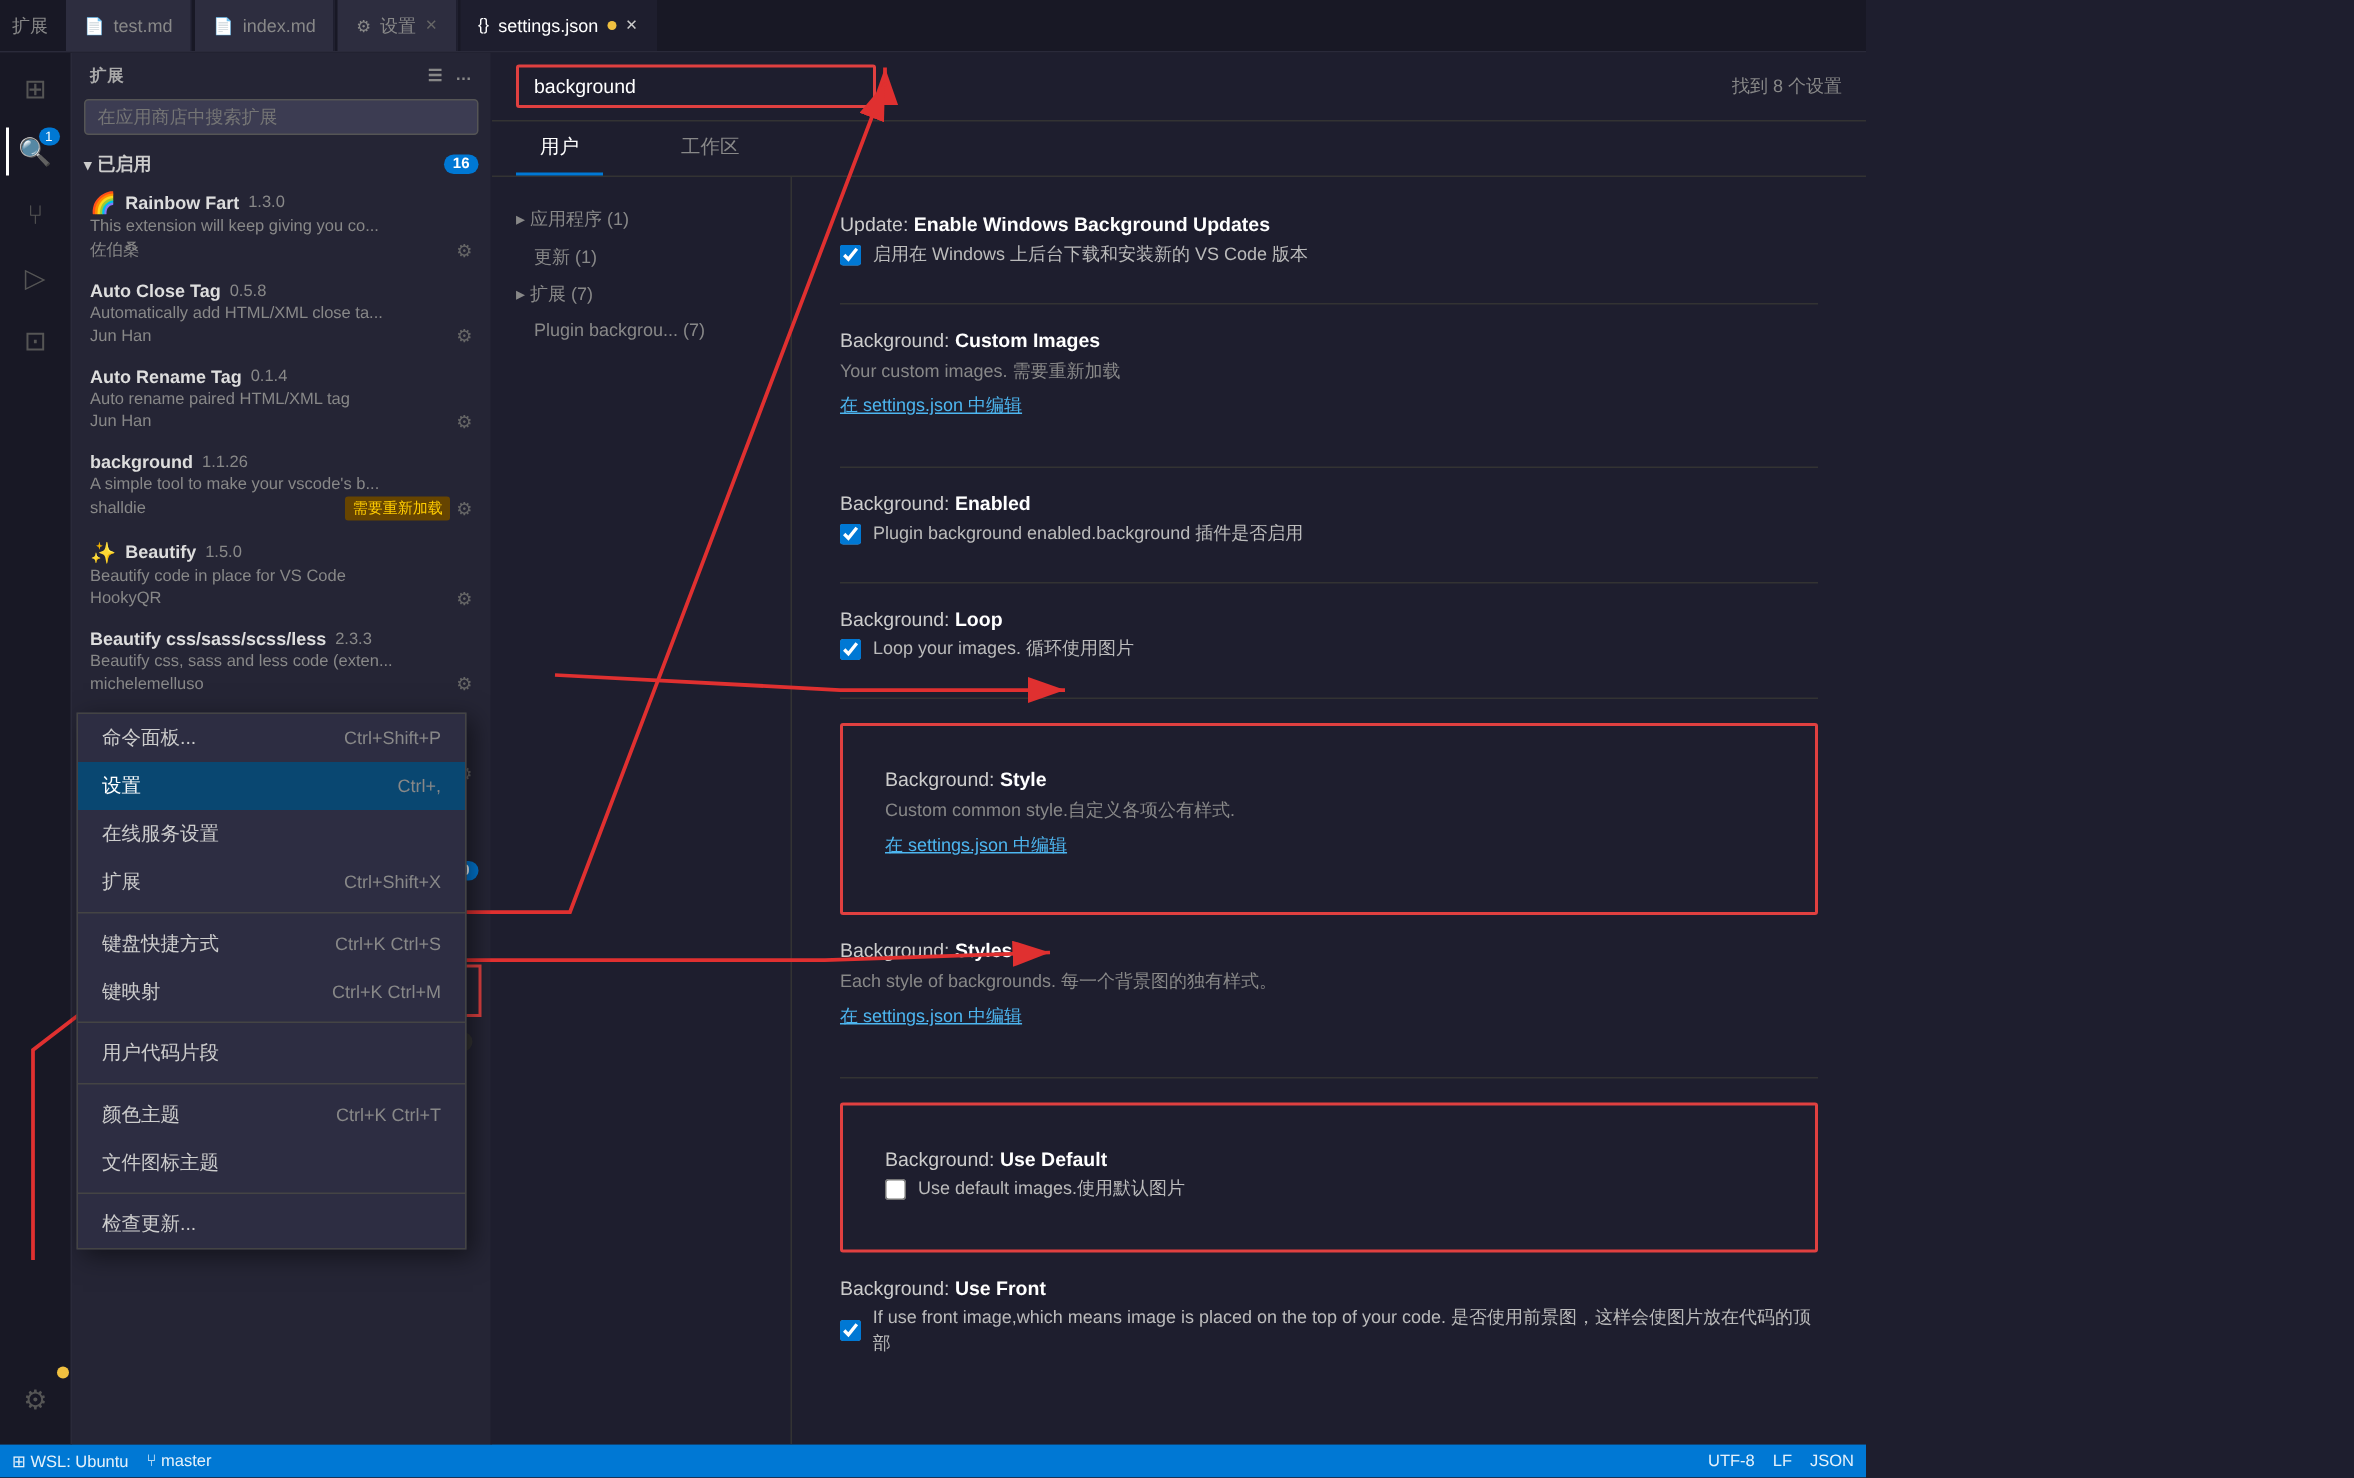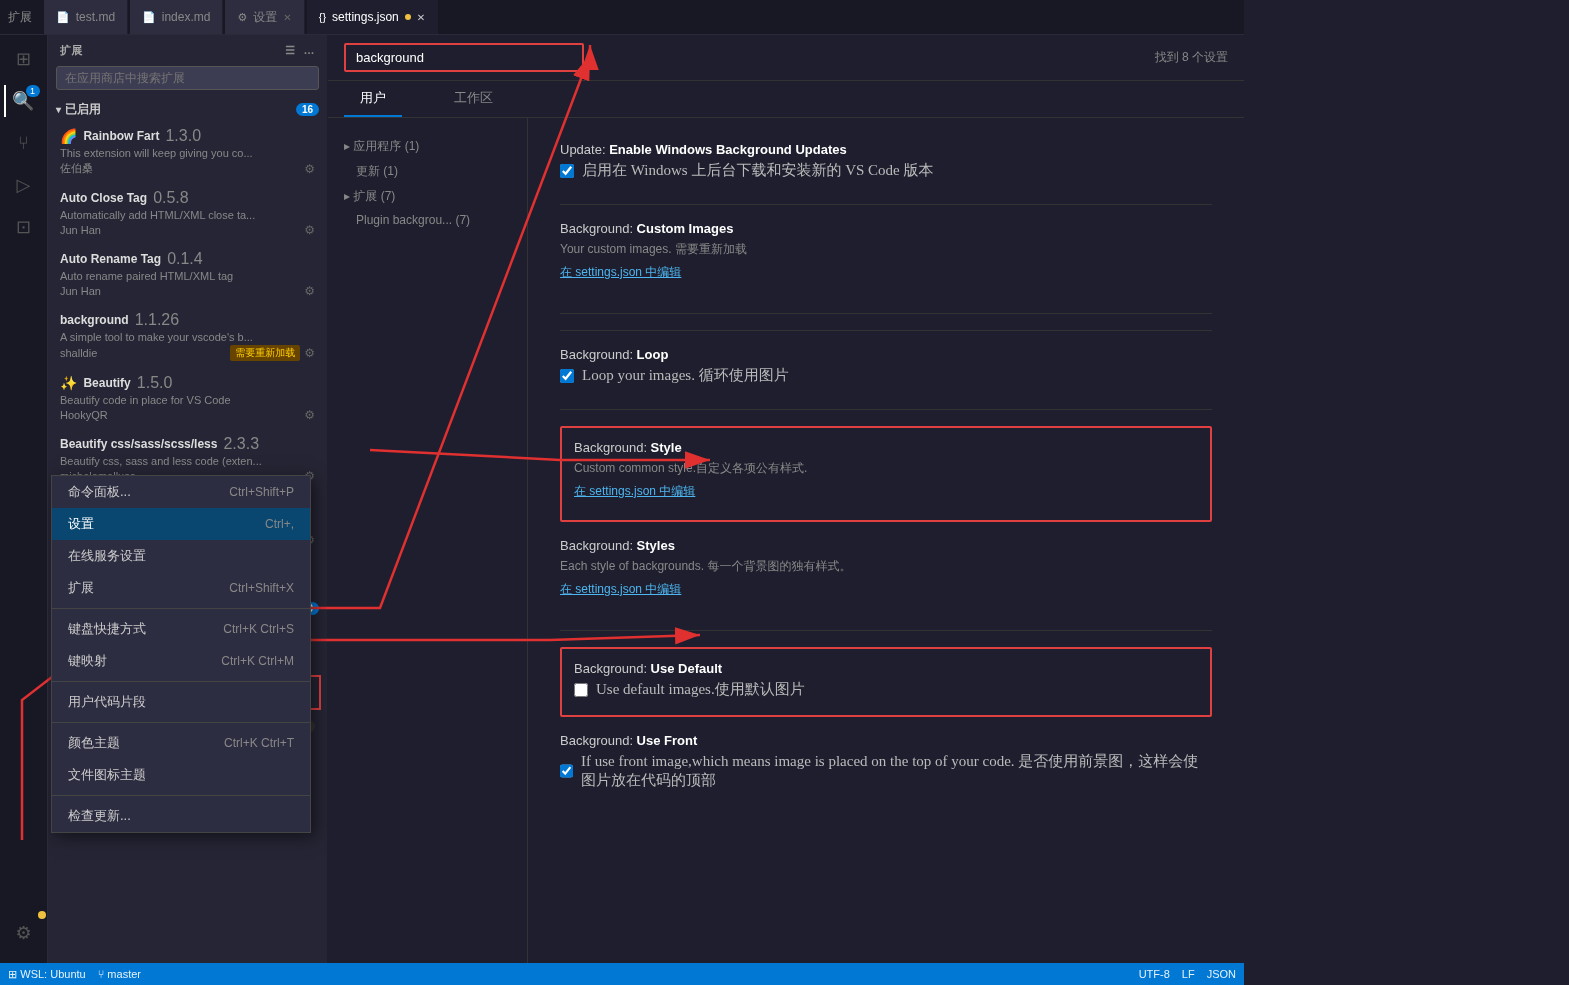--- a/index.html
+++ b/index.html
@@ -185,21 +185,21 @@
       border-bottom: 1px solid transparent;
     }
     .ext-name-row {
       display: flex;
       align-items: center;
       gap: 6px;
       margin-bottom: 2px;
     }
     .ext-icon { font-size: 14px; }
     .ext-name { font-size: 12px; color: #ddd; font-weight: 600; }
-    .ext-version { font-size: 16px; color: #888; }
+    .ext-version { font-size: 11px; color: #888; }
     .ext-desc { font-size: 11px; color: #888; white-space: nowrap; overflow: hidden; text-overflow: ellipsis; max-width: 230px; }
     .ext-author-row {
       display: flex;
       align-items: center;
       justify-content: space-between;
       margin-top: 2px;
       text-align: right;
     }
     .ext-author { font-size: 11px; color: #888; }
     .ext-gear { color: #666; font-size: 12px; cursor: pointer; }
@@ -342,35 +342,34 @@
       align-items: center;
       gap: 8px;
       margin: 4px 0;
     }
     .setting-checkbox-row input[type="checkbox"] {
       width: 14px;
       height: 14px;
       accent-color: #0078d4;
     }
     .setting-checkbox-label {
-      font-size: 15px;
+      font-size: 12px;
       color: #bbb;
-      font-family: Liberation Serif, serif;
     }
     .setting-divider {
       height: 1px;
       background: #333;
       margin: 16px 0;
     }
 
     
     .highlight-box {
       border: 2px solid #e04040;
       border-radius: 2px;
-      padding: 12px;
+      padding: 28px;
       margin-bottom: 16px;
     }
 
     
     .annotations-layer {
       position: absolute;
       top: 0;
       left: 0;
       width: 100%;
       height: 100%;
@@ -698,20 +697,29 @@
             <div class="setting-group">
               <div class="setting-title">
                 <span>Background: </span><strong>Custom Images</strong>
               </div>
               <div class="setting-desc">Your custom images. 需要重新加载</div>
               <span class="setting-link">在 settings.json 中编辑</span>
             </div>
 
             <div class="setting-divider"></div>
 
+            <div class="setting-group">
+              <div class="setting-title">
+                <span>Background: </span><strong>Enabled</strong>
+              </div>
+              <div class="setting-checkbox-row">
+                <input type="checkbox" checked="" style="">
+                <span class="setting-checkbox-label">Plugin background enabled.background 插件是否启用</span>
+              </div>
+            </div>
 
             <div class="setting-divider"></div>
 
             <div class="setting-group">
               <div class="setting-title">
                 <span>Background: </span><strong>Loop</strong>
               </div>
               <div class="setting-checkbox-row">
                 <input type="checkbox" checked="" style="">
                 <span class="setting-checkbox-label">Loop your images. 循环使用图片</span>

